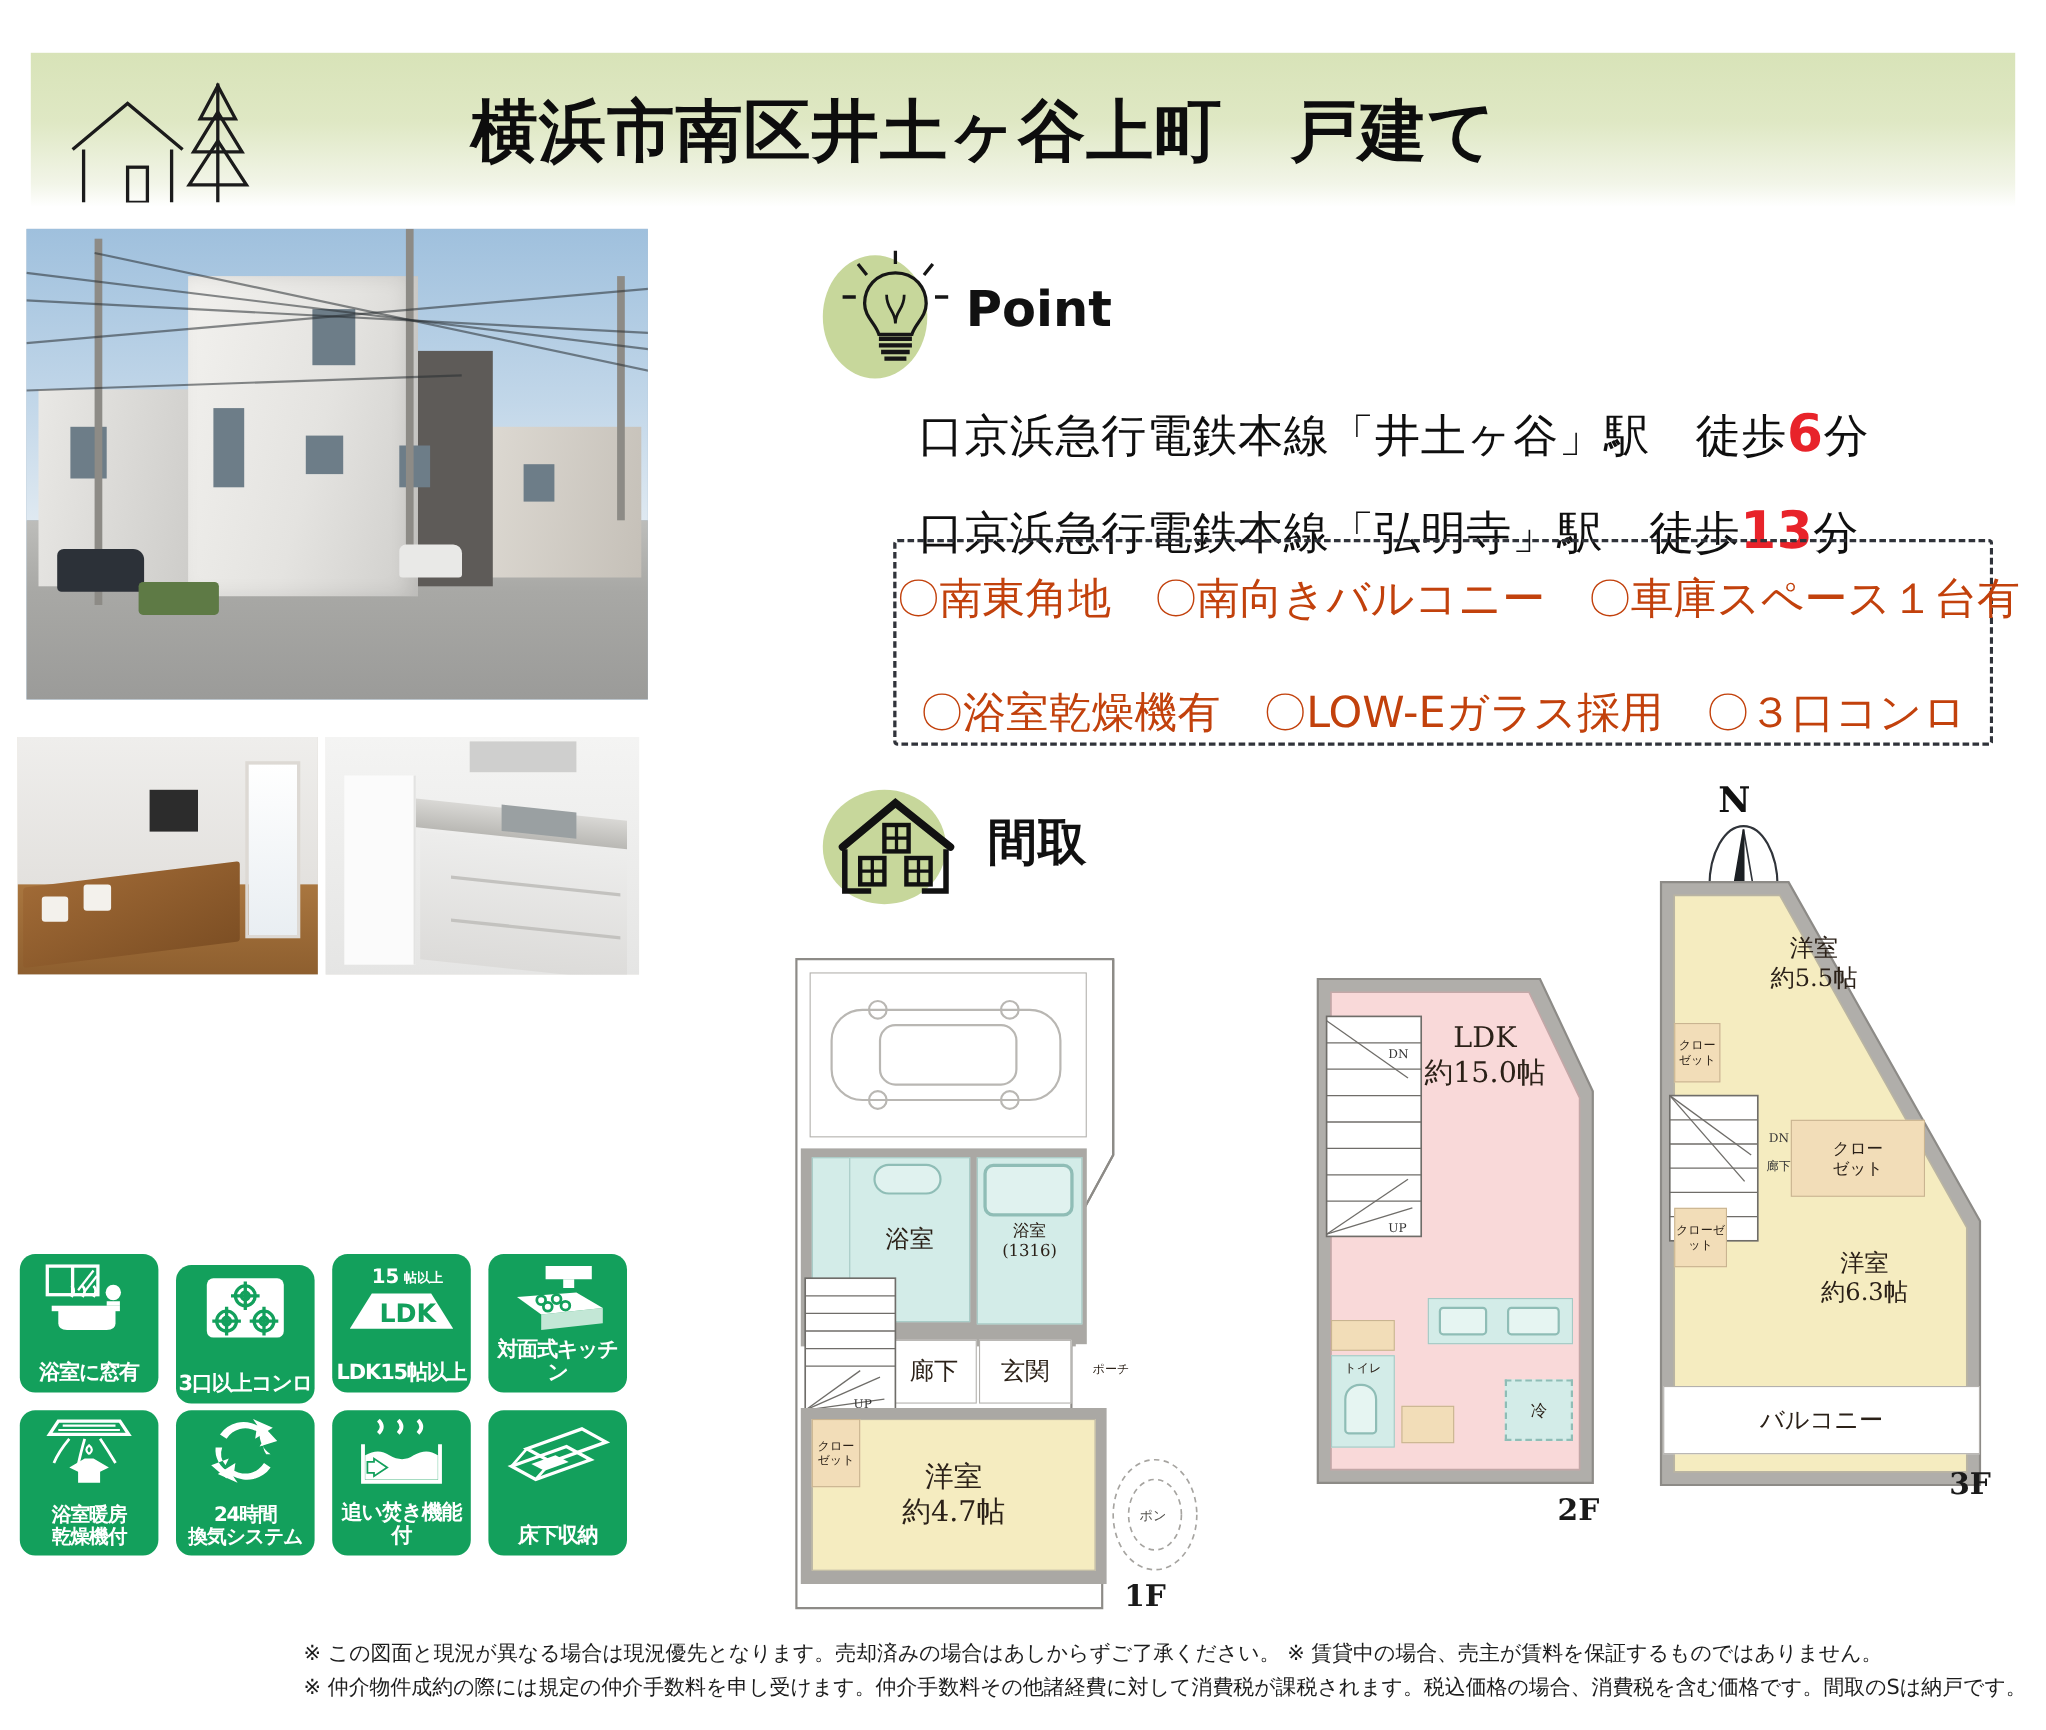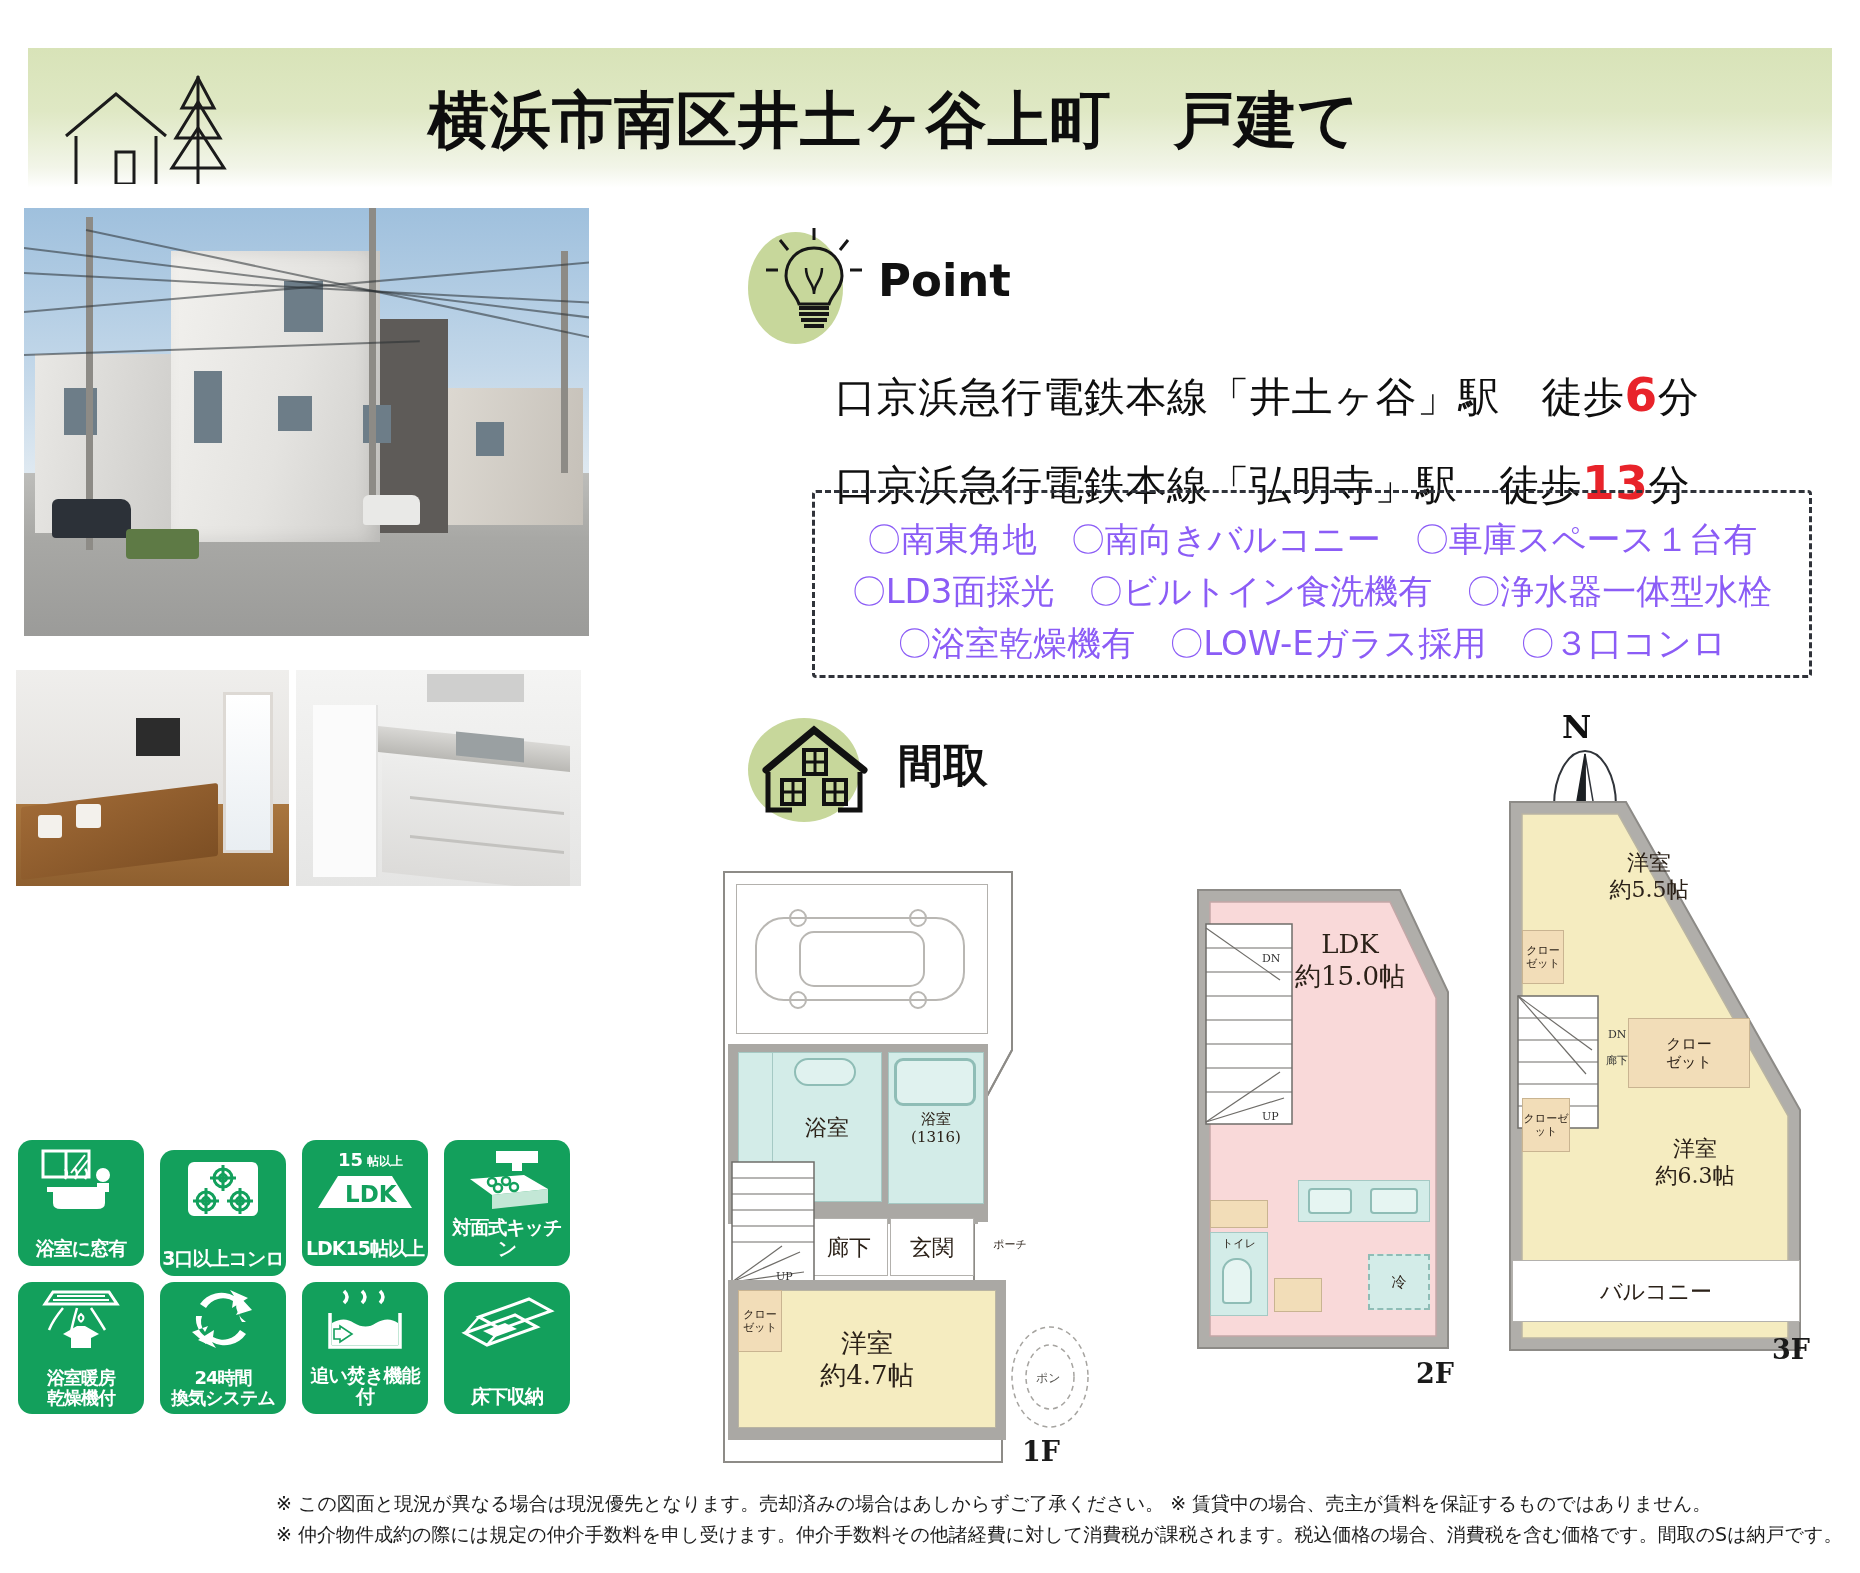--- a/index.html
+++ b/index.html
@@ -166,21 +166,21 @@
   .feature-box {
     position: absolute;
     left: 812px; top: 490px;
     width: 994px; height: 182px;
     border: 3px dashed #30333a;
     border-radius: 4px;
   }
   .feature-row {
     position: absolute; left: 0; width: 100%;
     text-align: center;
-    font-size: 34px; color: #8b5cf6; white-space: nowrap;
+    font-size: 39px; color: #c2410c; white-space: nowrap;
     font-family: "DejaVu Sans", sans-serif;
   }
   .fr1 { top: 24px; }
   .fr2 { top: 76px; }
   .fr3 { top: 128px; }
 
   
   .madori-header {
     position: absolute; left: 748px; top: 718px;
     width: 360px; height: 110px;
@@ -348,21 +348,20 @@
 
 <div class="station-line station-1">
   <span>口京浜急行電鉄本線「井土ヶ谷」駅　徒歩</span><span class="mins">6</span><span>分</span>
 </div>
 <div class="station-line station-2">
   <span>口京浜急行電鉄本線「弘明寺」駅　徒歩</span><span class="mins">13</span><span>分</span>
 </div>
 
 <div class="feature-box">
   <div class="feature-row fr1">〇南東角地　〇南向きバルコニー　〇車庫スペース１台有</div>
-  <div class="feature-row fr2">〇LD3面採光　〇ビルトイン食洗機有　〇浄水器一体型水栓</div>
   <div class="feature-row fr3">〇浴室乾燥機有　〇LOW-Eガラス採用　〇３口コンロ</div>
 </div>
 
 <div class="madori-header">
   <div class="house-oval"></div>
   <svg style="position:absolute;left:8px;top:4px;" width="120" height="100" viewBox="0 0 120 100">
     <path d="M10 48 L58 8 L108 48" fill="none" stroke="#111" stroke-width="7" stroke-linecap="round"></path>
     <path d="M12 50 L12 88 L36 88 M104 50 L104 88 L82 88" fill="none" stroke="#111" stroke-width="5"></path>
     <rect x="48" y="28" width="22" height="24" fill="none" stroke="#111" stroke-width="4"></rect>
     <line x1="59" y1="28" x2="59" y2="52" stroke="#111" stroke-width="3"></line>

